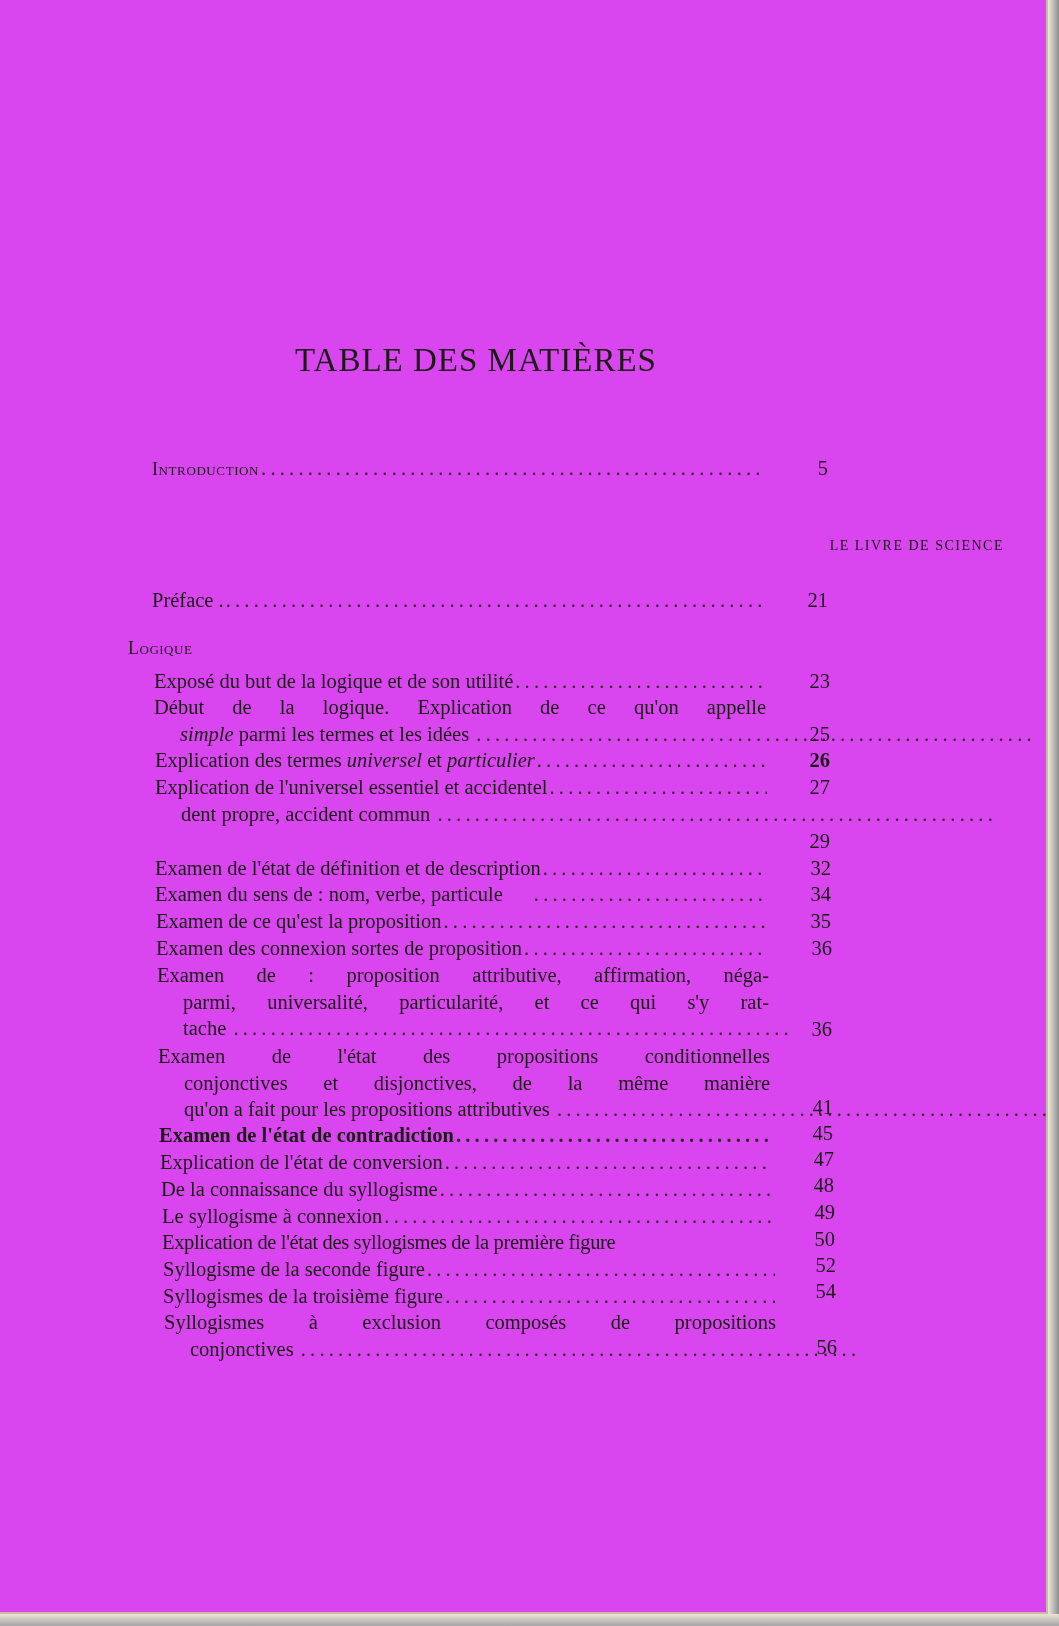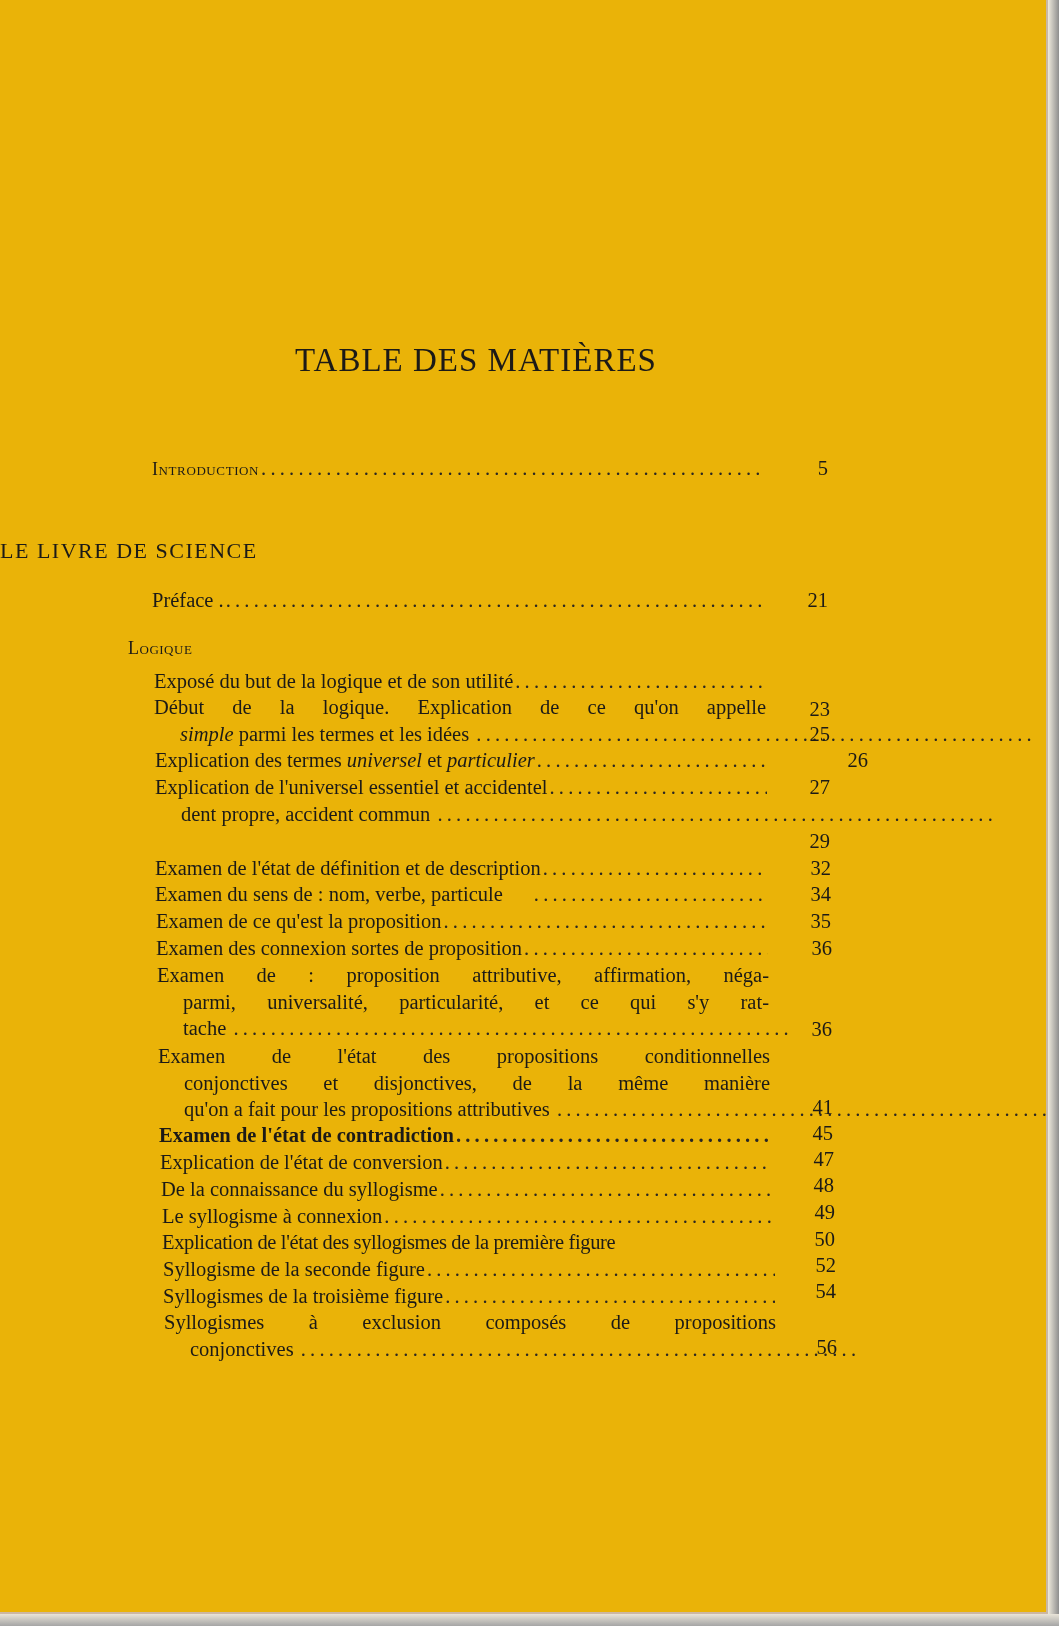--- a/index.html
+++ b/index.html
@@ -6,44 +6,44 @@
     body {
       width: 1059px; height: 1626px; overflow: hidden;
       background: #d9d9d6;
       font-family: "DejaVu Serif", "Liberation Serif", serif;
       color: #1c1a17;
       position: relative;
     }
     .page {
       position: absolute; left: 0; top: 0;
       width: 1048px; height: 1614px;
-      background: #eab308;
+      background: #d946ef;
       border-right: 2px solid #c9b8a4;
       border-bottom: 2px solid #cdb7a3;
       box-sizing: border-box;
     }
     .page-shadow-right {
       position: absolute; right: 0; top: 0; width: 11px; height: 1626px;
       background: linear-gradient(to right, #eee9dc, #8e8e8e);
     }
     .page-shadow-bottom {
       position: absolute; left: 0; bottom: 0; width: 1059px; height: 12px;
       background: linear-gradient(to bottom, #e9e4d8, #a5a5a5);
     }
     .title {
       position: absolute; left: 0; width: 952px; top: 342px;
       text-align: center;
       font-family: "Liberation Serif", serif;
       font-size: 33px; letter-spacing: 1px; font-weight: normal;
     }
     .part-title {
       position: absolute; left: 0; width: 1004px; top: 538px;
-      text-align: left;
-      font-family: "Liberation Serif", serif;
-      font-size: 22px; letter-spacing: 1.5px;
+      text-align: right;
+      font-family: "Liberation Serif", serif;
+      font-size: 14px; letter-spacing: 1.5px;
     }
     .section-label {
       position: absolute; font-family: "Liberation Serif", serif;
       font-size: 18px; letter-spacing: 0.5px;
       font-variant: small-caps;
     }
     .row {
       position: absolute;
       font-family: "Liberation Serif", serif;
       font-size: 20.5px; line-height: 26.5px;
@@ -88,36 +88,36 @@
     <span class="dots">............................................................</span>
   </div>
   <div class="pageno" style="left:788px; top:587px;">21</div>
 
   <div class="section-label" style="left:128px; top:638px;">Logique</div>
 
   <div class="row leader" style="left:154px; top:668px; width:612px;">
     <span class="txt">Exposé du but de la logique et de son utilité</span>
     <span class="dots">............................................................</span>
   </div>
-  <div class="pageno" style="left:790px; top:696px;">23</div>
+  <div class="pageno" style="left:790px; top:668px;">23</div>
 
   <div class="row" style="left:154px; top:694px; width:612px;">
     <span class="line justify">Début de la logique. Explication de ce qu'on appelle</span>
     <span class="line indent leader">
       <span class="txt"><em>simple</em> <span>parmi les termes et les idées</span></span>
       <span class="dots">............................................................</span>
     </span>
   </div>
   <div class="pageno" style="left:790px; top:721px;">25</div>
 
   <div class="row leader" style="left:155px; top:747px; width:612px;">
     <span class="txt"><span>Explication des termes </span><em>universel</em><span> et </span><em>particulier</em></span>
     <span class="dots">............................................................</span>
   </div>
-  <div class="pageno" style="left:828px; top:747px;">26</div>
+  <div class="pageno" style="left:790px; top:747px;font-weight:bold;">26</div>
 
   <div class="row leader" style="left:155px; top:774px; width:612px;">
     <span class="txt">Explication de l'universel essentiel et accidentel</span>
     <span class="dots">............................................................</span>
   </div>
   <div class="pageno" style="left:790px; top:774px;">27</div>
 
   <div class="row" style="left:155px; top:801px; width:612px;">
     <span class="line indent leader">
       <span class="txt">dent propre, accident commun</span>

